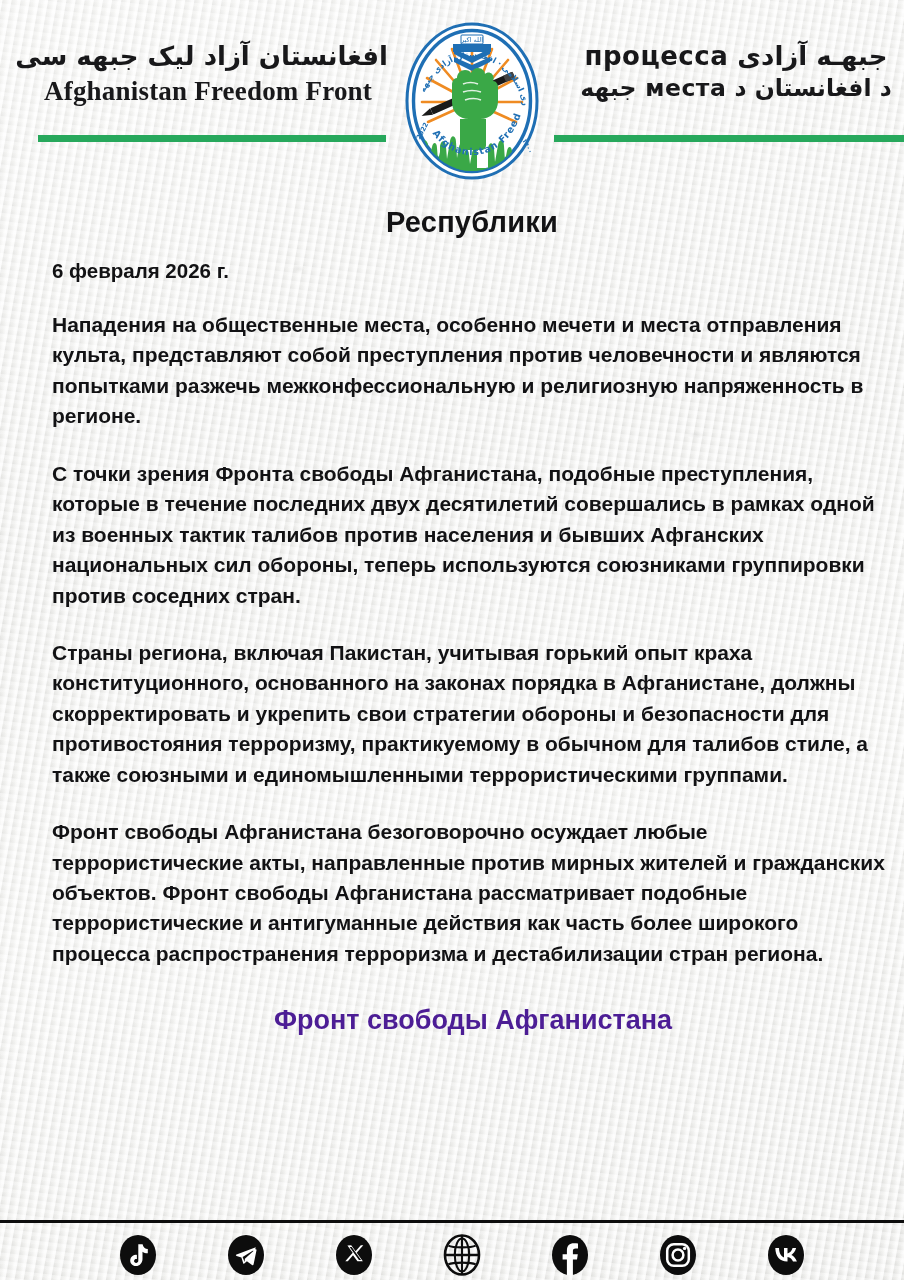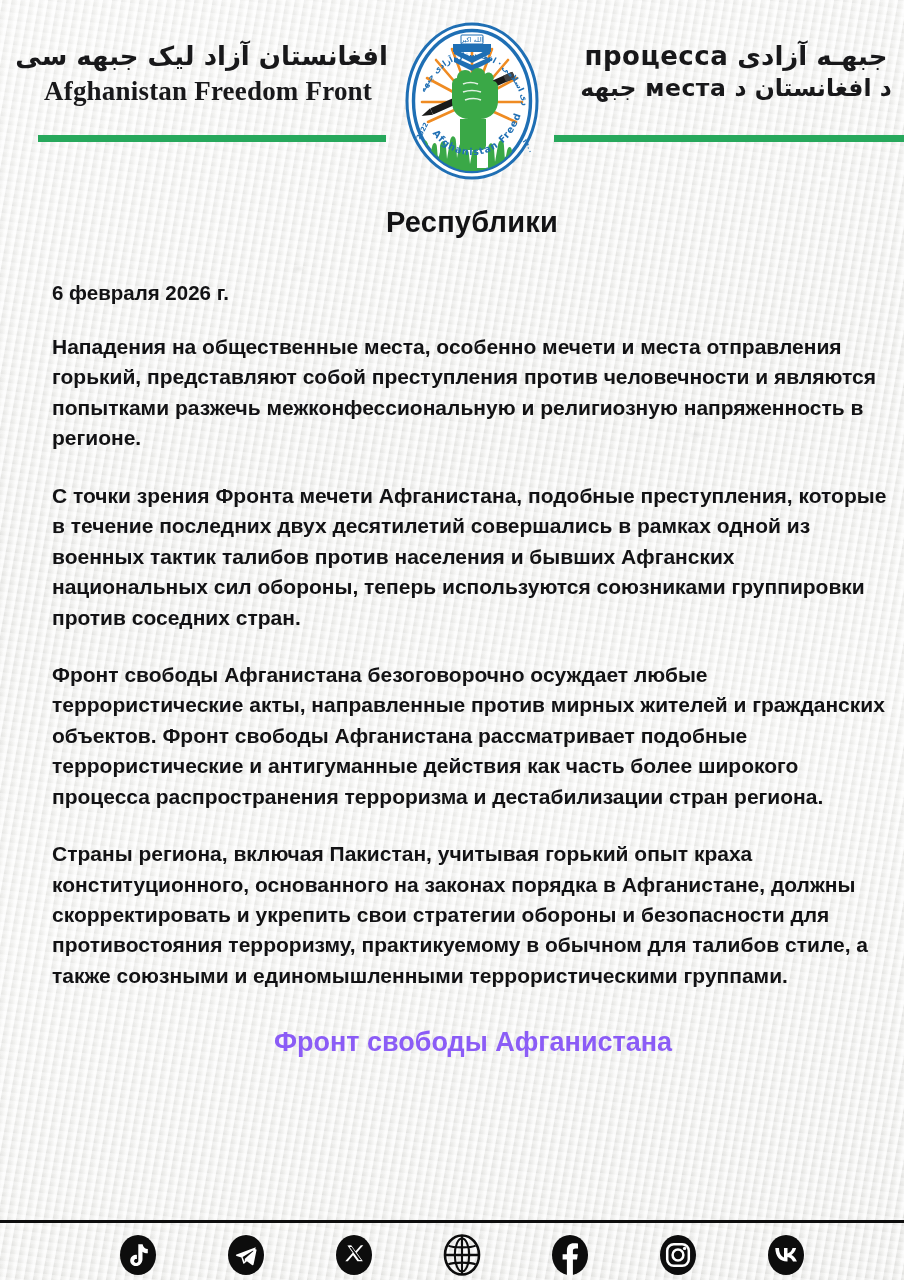--- a/index.html
+++ b/index.html
@@ -109,35 +109,35 @@
     margin: 16px 0 0 0;
     letter-spacing: .2px;
   }
   #content {
     padding: 0 30px 0 32px;
   }
   .doc-date {
     font-size: 20.5px;
     font-weight: bold;
     color: #121214;
-    margin-top: 42px;
+    margin-top: 20px;
     margin-bottom: 0;
   }
   .para {
     font-size: 21px;
     font-weight: bold;
     color: #121214;
     line-height: 1.45;
     margin: 27px 0 0 0;
   }
   #signature {
     text-align: center;
     font-size: 27px;
     font-weight: bold;
-    color: #8b5cf6;
+    color: #4c1d95;
     margin-top: 36px;
   }
 
   
   #footer-divider {
     position: absolute;
     left: 0;
     right: 0;
     top: 1220px;
     height: 3px;
@@ -273,24 +273,24 @@
       </svg>
     </div>
   </div>
 
   <h1 id="statement-title">Республики</h1>
 
   <div id="content">
 
     <p class="doc-date">6 февраля 2026 г.</p>
 
-    <p class="para">Нападения на общественные места, особенно мечети и места отправления горький, представляют собой преступления против человечности и являются попытками разжечь межконфессиональную и религиозную напряженность в регионе.</p>
-    <p class="para">С точки зрения Фронта мечети Афганистана, подобные преступления, которые в течение последних двух десятилетий совершались в рамках одной из военных тактик талибов против населения и бывших Афганских национальных сил обороны, теперь используются союзниками группировки против соседних стран.</p>
+    <p class="para">Нападения на общественные места, особенно мечети и места отправления культа, представляют собой преступления против человечности и являются попытками разжечь межконфессиональную и религиозную напряженность в регионе.</p>
+    <p class="para">С точки зрения Фронта свободы Афганистана, подобные преступления, которые в течение последних двух десятилетий совершались в рамках одной из военных тактик талибов против населения и бывших Афганских национальных сил обороны, теперь используются союзниками группировки против соседних стран.</p>
+    <p class="para">Страны региона, включая Пакистан, учитывая горький опыт краха конституционного, основанного на законах порядка в Афганистане, должны скорректировать и укрепить свои стратегии обороны и безопасности для противостояния терроризму, практикуемому в обычном для талибов стиле, а также союзными и единомышленными террористическими группами.</p>
     <p class="para">Фронт свободы Афганистана безоговорочно осуждает любые террористические акты, направленные против мирных жителей и гражданских объектов. Фронт свободы Афганистана рассматривает подобные террористические и антигуманные действия как часть более широкого процесса распространения терроризма и дестабилизации стран региона.</p>
-    <p class="para">Страны региона, включая Пакистан, учитывая горький опыт краха конституционного, основанного на законах порядка в Афганистане, должны скорректировать и укрепить свои стратегии обороны и безопасности для противостояния терроризму, практикуемому в обычном для талибов стиле, а также союзными и единомышленными террористическими группами.</p>
 
     <div id="signature">Фронт свободы Афганистана</div>
   </div>
 
   <div id="footer-divider"></div>
 
   <div id="social-bar">
 
     <a class="social-link">
       <svg width="38" height="42" viewBox="0 0 38 42">

